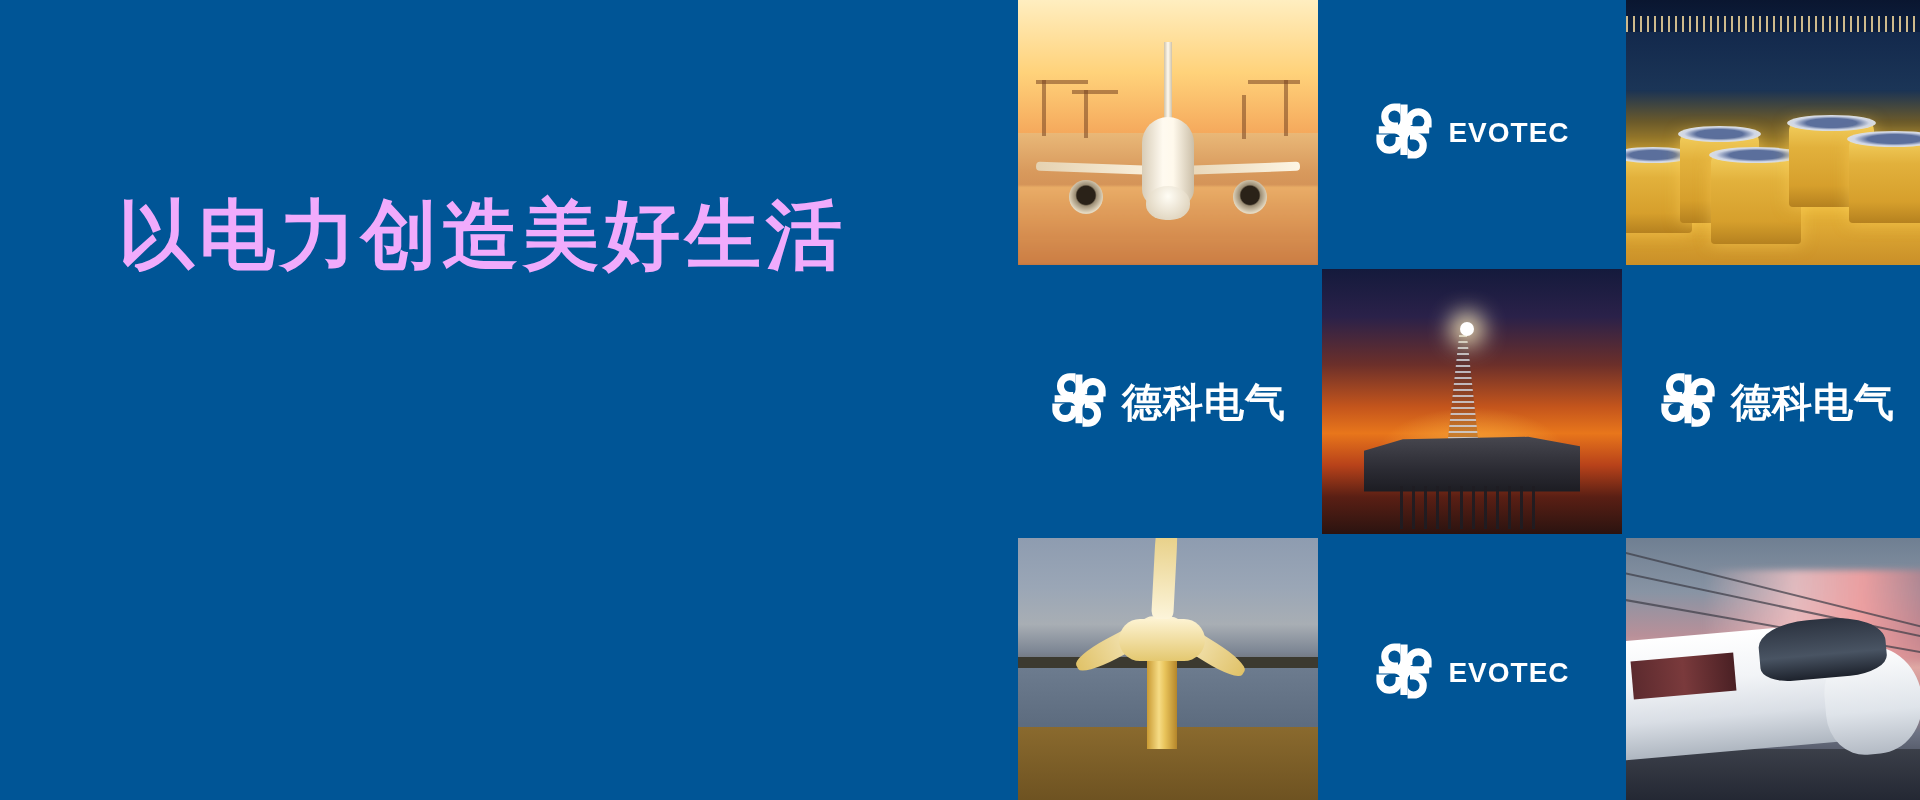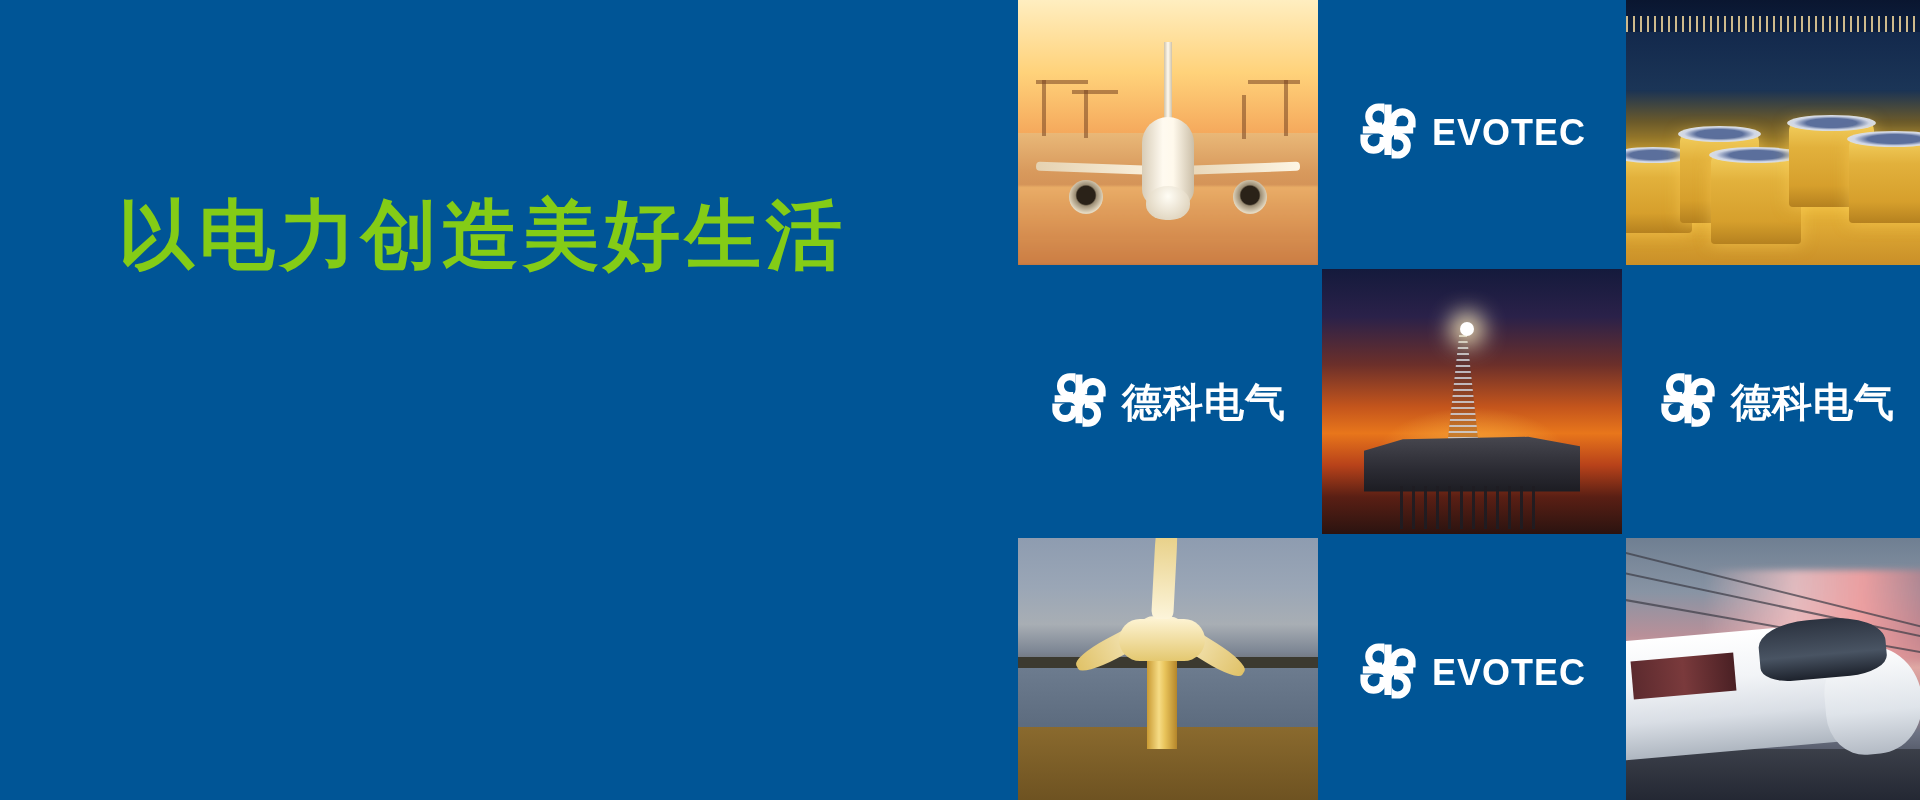--- a/index.html
+++ b/index.html
@@ -17,21 +17,21 @@
 
   
   #left-text {
     position:absolute;
     left:118px; top:190px;
     width:780px;
   }
   #headline {
     font-size:76px;
     font-weight:bold;
-    color:#84cc16;
+    color:#f0abfc;
     letter-spacing:5px;
     line-height:1.18;
     white-space:nowrap;
   }
   #subhead-wrap {
     margin-top:62px;
     display:flex;
     align-items:center;
     height:58px;
   }
@@ -69,21 +69,21 @@
     justify-content:center;
     gap:14px;
   }
   .logo-mark { flex:0 0 auto; }
   .logo-word {
     color:#ffffff;
     font-weight:bold;
     letter-spacing:2px;
     line-height:1;
   }
-  .word-en { font-size:36px; letter-spacing:1px; }
+  .word-en { font-size:28px; letter-spacing:1px; }
   .word-cn { font-size:40px; letter-spacing:1px; }
 
   
 
   
   .ph-airport {
     background:
       radial-gradient(ellipse 130px 80px at 52% 40%, rgba(255,255,230,0.95), rgba(255,220,150,0) 70%),
       linear-gradient(#ffe7a8 0%, #ffd584 26%, #f7b463 44%, #d98a46 52%, #f0c88a 58%, #e8b878 78%, #c98a54 100%);
   }

